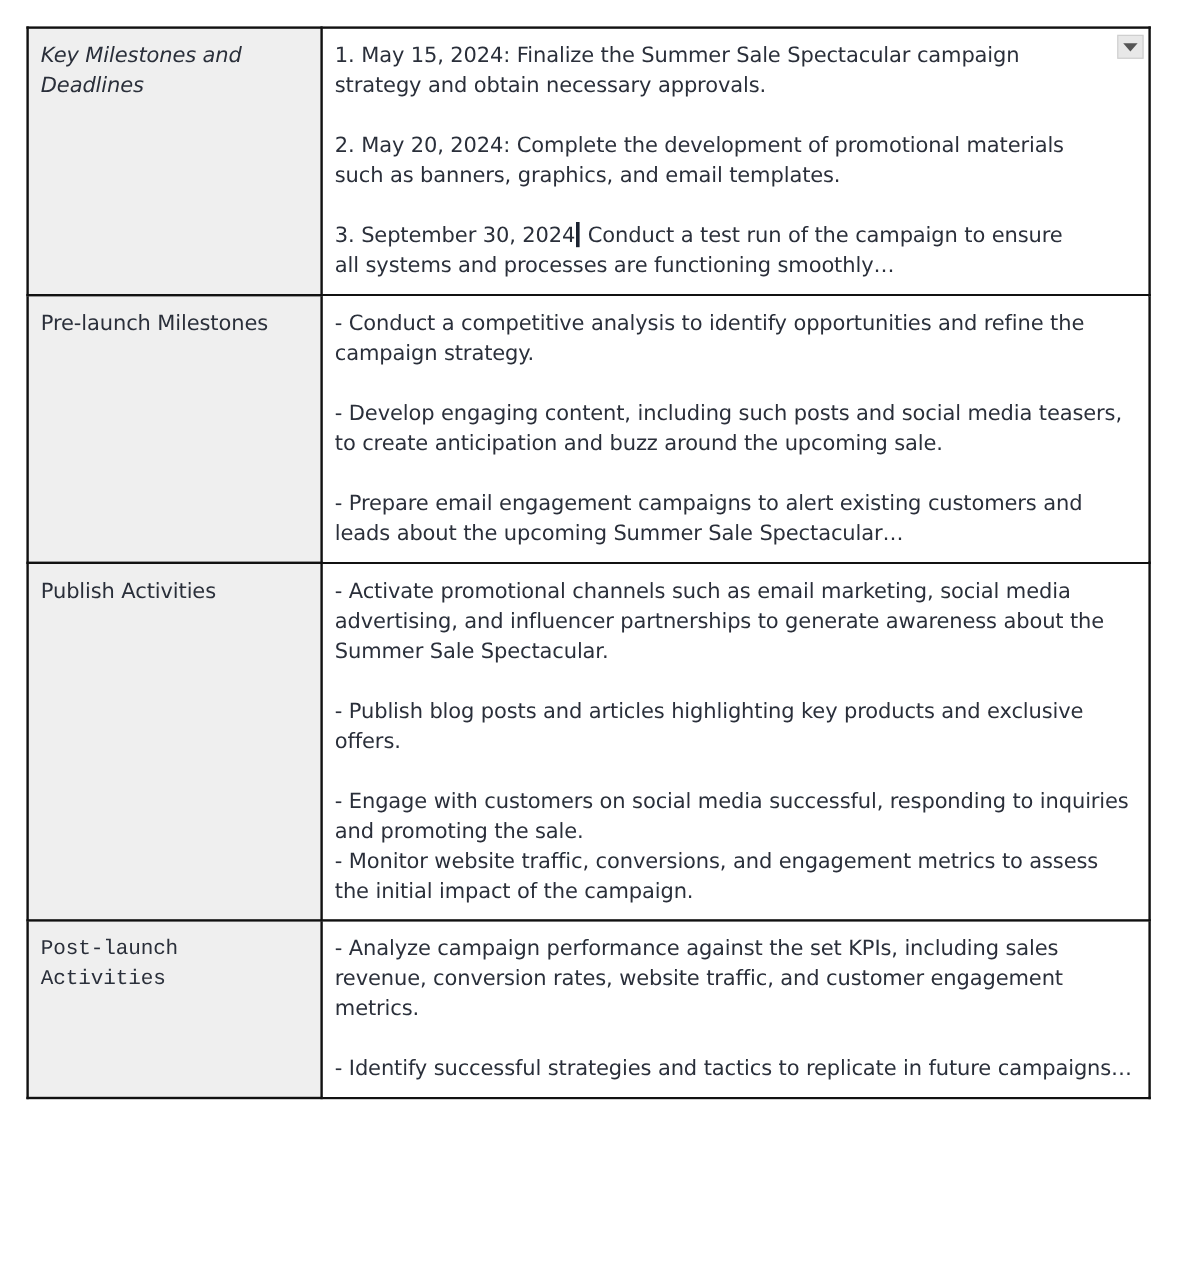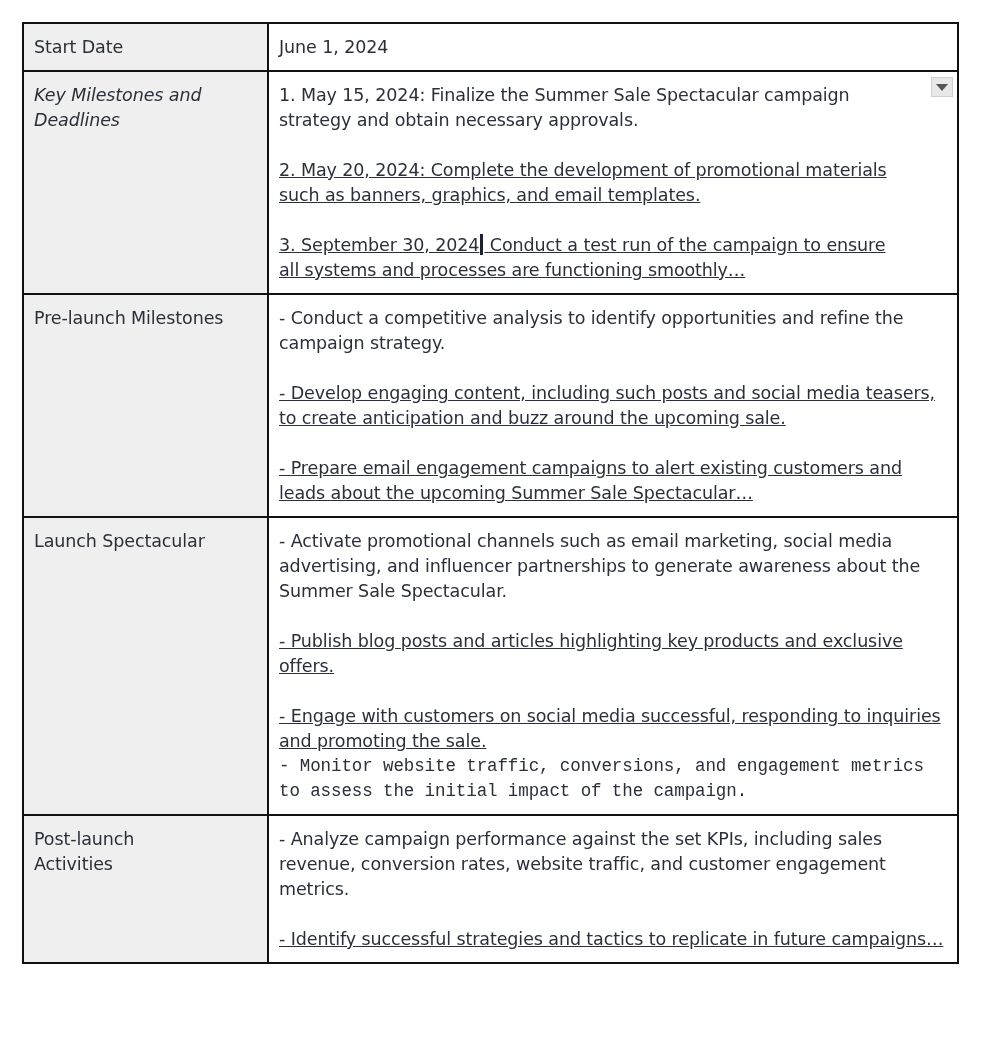--- a/index.html
+++ b/index.html
@@ -36,22 +36,22 @@
     }
     .value-cell {
       background: #ffffff;
       padding: 11px 10px 10px 10px;
       position: relative;
     }
     .para {
       margin: 0;
       white-space: normal;
     }
-    .para + .para.gap { margin-top: 25px; text-decoration: underline; }
-    .para + .para.nogap { margin-top: 0; font-family: Liberation Mono, monospace; }
+    .para + .para.gap { margin-top: 25px; }
+    .para + .para.nogap { margin-top: 0; }
     .dropdown-btn {
       position: absolute;
       right: 4px;
       top: 5px;
       width: 22px;
       height: 20px;
       background: #e8e8e8;
       border: 1px solid #cfcfcf;
       box-sizing: border-box;
       display: flex;
@@ -73,26 +73,20 @@
       vertical-align: -4px;
       margin: 0 1px;
     }
   </style>
 </head>
 <body>
 
 <table class="table">
   <tbody>
     <tr>
-      <td class="label-cell"><span>Start Date</span></td>
-      <td class="value-cell">
-          <p class="para">June 1, 2024</p>
-        </td>
-    </tr>
-    <tr>
       <td class="label-cell">
           <span style="display:block;width:200px;font-style:italic;">Key Milestones and Deadlines</span>
         </td>
       <td class="value-cell" style="padding-right:59px;">
         <div class="dropdown-btn">
           <span class="tri"></span>
         </div>
         <p class="para">1. May 15, 2024: Finalize the Summer Sale Spectacular campaign strategy and obtain necessary approvals.</p>
         <p class="para gap">2. May 20, 2024: Complete the development of promotional materials such as banners, graphics, and email templates.</p>
         <p class="para gap"><span>3. September 30, 2024</span><span class="cursor"></span><span> Conduct a test run of the campaign to ensure all systems and processes are functioning smoothly…</span></p>
@@ -100,31 +94,31 @@
     </tr>
     <tr>
       <td class="label-cell"><span>Pre-launch Milestones</span></td>
       <td class="value-cell">
         <p class="para">- Conduct a competitive analysis to identify opportunities and refine the campaign strategy.</p>
         <p class="para gap">- Develop engaging content, including such posts and social media teasers, to create anticipation and buzz around the upcoming sale.</p>
         <p class="para gap">- Prepare email engagement campaigns to alert existing customers and leads about the upcoming Summer Sale Spectacular…</p>
       </td>
     </tr>
     <tr>
-      <td class="label-cell"><span>Launch Spectacular</span></td>
+      <td class="label-cell"><span>Publish Activities</span></td>
       <td class="value-cell">
         <p class="para">- Activate promotional channels such as email marketing, social media advertising, and influencer partnerships to generate awareness about the Summer Sale Spectacular.</p>
         <p class="para gap">- Publish blog posts and articles highlighting key products and exclusive offers.</p>
         <p class="para gap">- Engage with customers on social media successful, responding to inquiries and promoting the sale.</p>
         <p class="para nogap">- Monitor website traffic, conversions, and engagement metrics to assess the initial impact of the campaign.</p>
       </td>
     </tr>
     <tr>
       <td class="label-cell">
-          <span style="display:block;width:130px;">Post-launch Activities</span>
+          <span style="display:block;width:130px;font-family:Liberation Mono, monospace;">Post-launch Activities</span>
         </td>
       <td class="value-cell">
         <p class="para">- Analyze campaign performance against the set KPIs, including sales revenue, conversion rates, website traffic, and customer engagement metrics.</p>
         <p class="para gap">- Identify successful strategies and tactics to replicate in future campaigns…</p>
       </td>
     </tr>
   </tbody>
 </table>
 
 </body></html>

